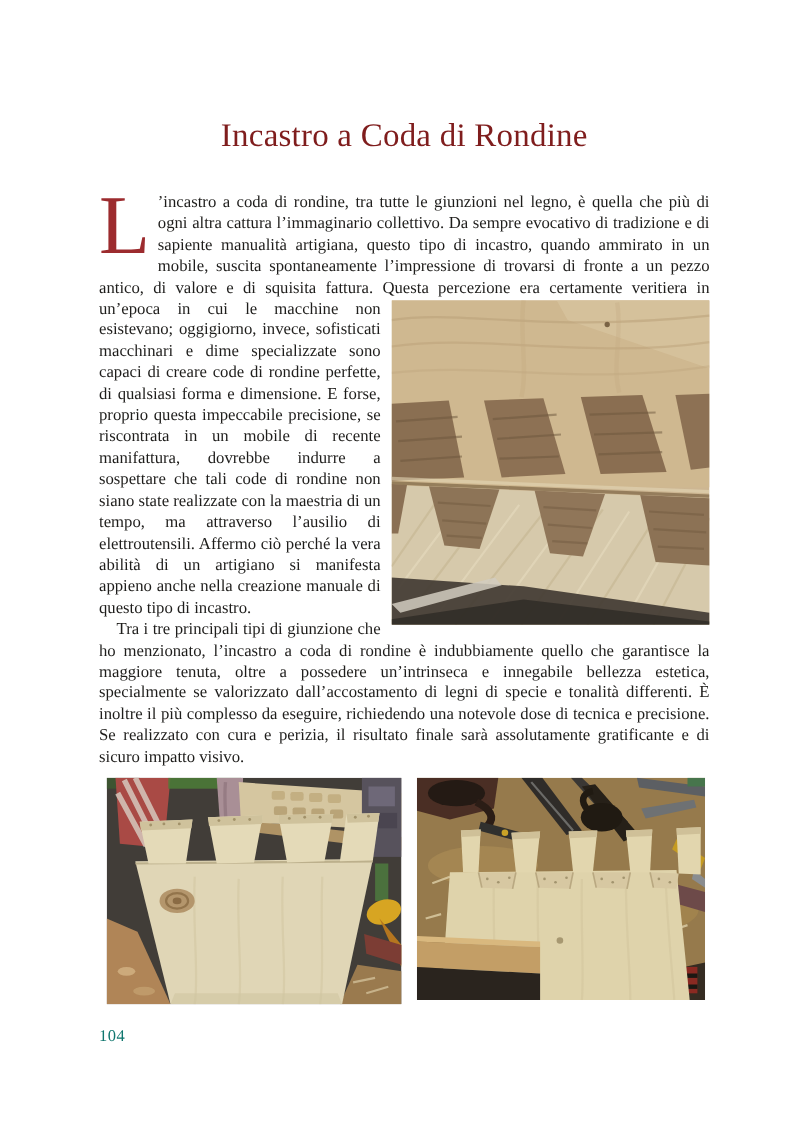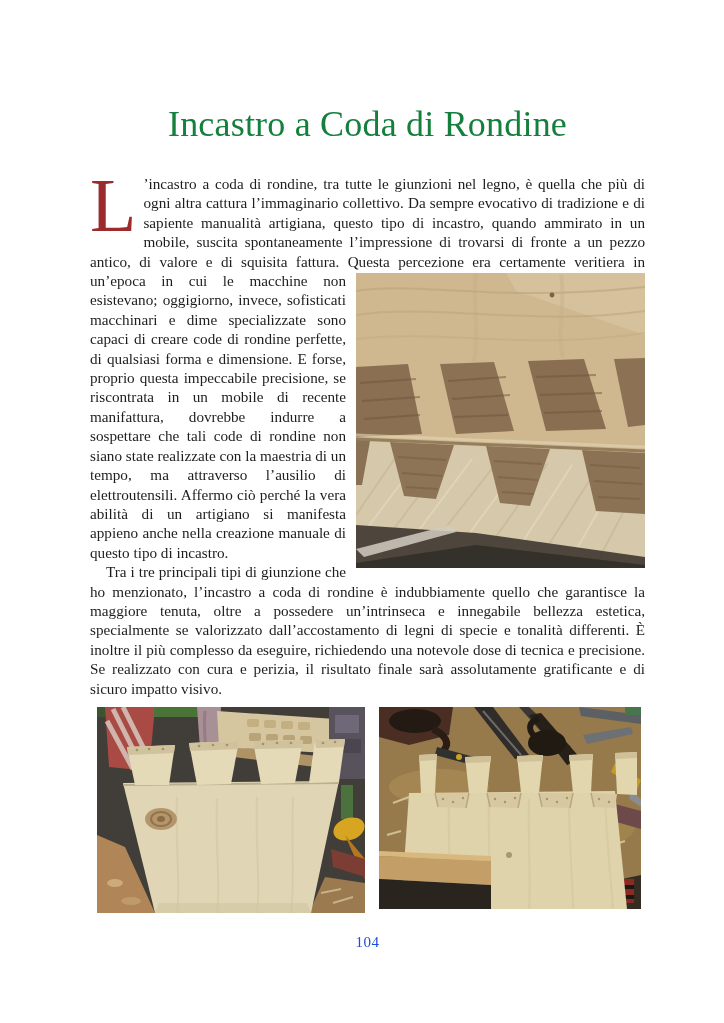--- a/index.html
+++ b/index.html
@@ -10,24 +10,24 @@
     background:#ffffff;
     font-family:"Liberation Serif","DejaVu Serif",serif;
     color:#1e1d1b;
     overflow:hidden;
     box-sizing:border-box;
     padding:104px 79px 0 90px;
   }
   h1.title{
     margin:0 0 30px 0;
     text-align:center;
-    font-size:36px;
+    font-size:30px;
     font-weight:400;
     line-height:40px;
-    color:#15803d;
+    color:#7f1d1d;
     letter-spacing:.2px;
   }
   .body-text{width:555px;}
   p.para{
     margin:0;
     font-size:15.2px;
     line-height:19.4px;
     text-align:justify;
   }
   p.para2{text-indent:16px;}
@@ -51,24 +51,23 @@
     display:flex;
     gap:14px;
     align-items:flex-start;
     padding-left:7px;
     margin-top:9px;
   }
   .photo-a{width:268px;height:206px;display:block;}
   .photo-b{width:262px;height:202px;display:block;margin-top:0px;}
   svg{display:block;}
   .page-number{
-    text-align:center;
     font-size:15px;
     letter-spacing:.5px;
-    color:#1d4ed8;
+    color:#0f766e;
     margin-top:21px;
   }
 </style>
 </head>
 <body>
 
 <div class="page">
 
   <h1 class="title">Incastro a Coda di Rondine</h1>
 

